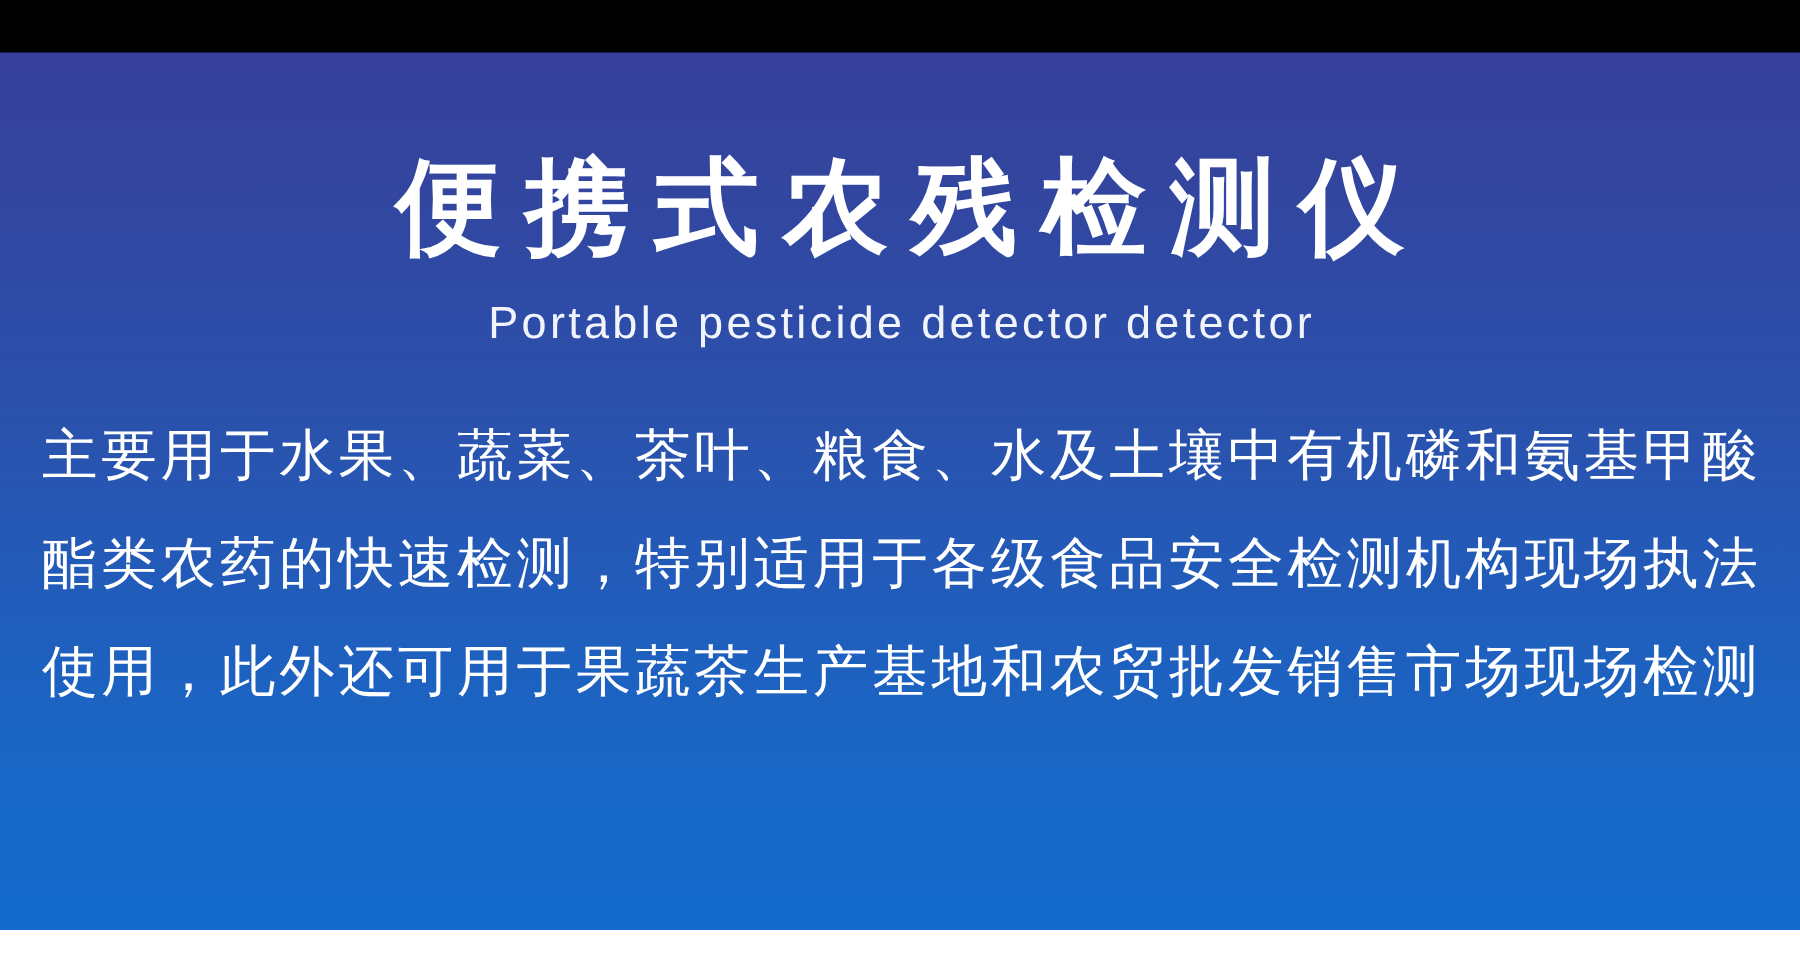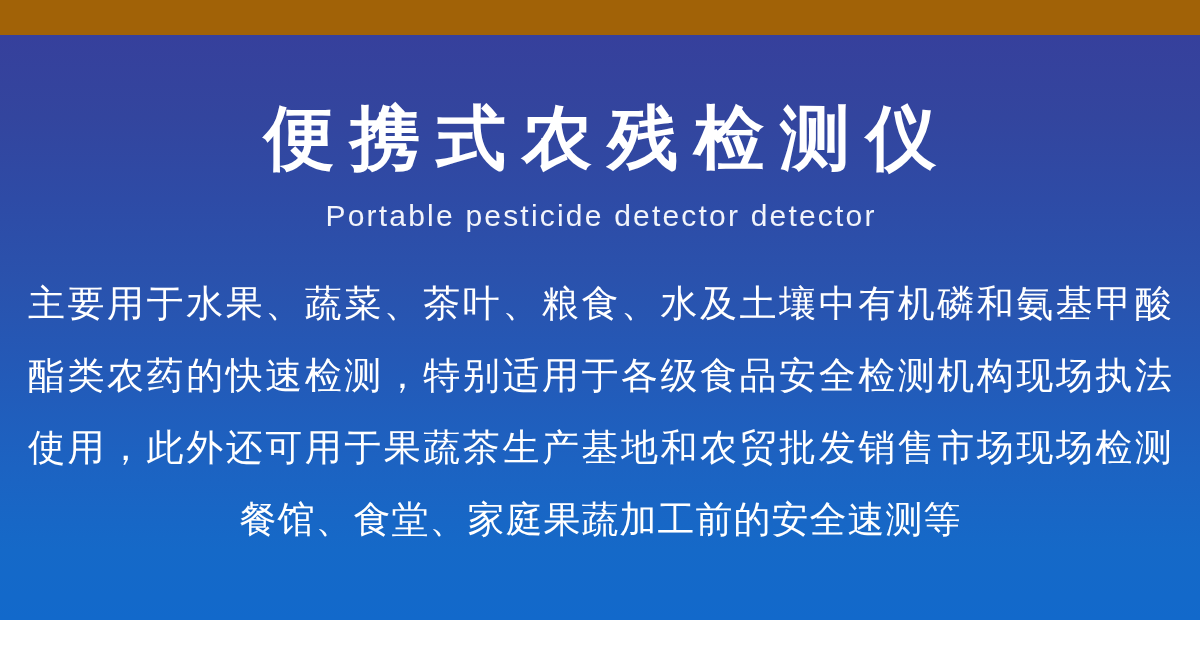--- a/index.html
+++ b/index.html
@@ -11,21 +11,21 @@
     width: 1200px;
     height: 650px;
     overflow: hidden;
     font-family: "Liberation Sans", "DejaVu Sans", sans-serif;
   }
 
   #banner {
     position: relative;
     width: 1200px;
     height: 494px;
-    background: #a16207;
+    background: #000000;
   }
 
   
   #gradient-panel {
     position: absolute;
     left: 0;
     top: 35px;
     width: 1200px;
     height: 585px;
     background: linear-gradient(
@@ -213,16 +213,15 @@
         <span class="ch">发</span>
         <span class="ch">销</span>
         <span class="ch">售</span>
         <span class="ch">市</span>
         <span class="ch">场</span>
         <span class="ch">现</span>
         <span class="ch">场</span>
         <span class="ch">检</span>
         <span class="ch">测</span>
       </span>
-    <span class="desc-line centered">餐馆、食堂、家庭果蔬加工前的安全速测等</span>
   </div>
 
 </div>
 
 </body></html>

